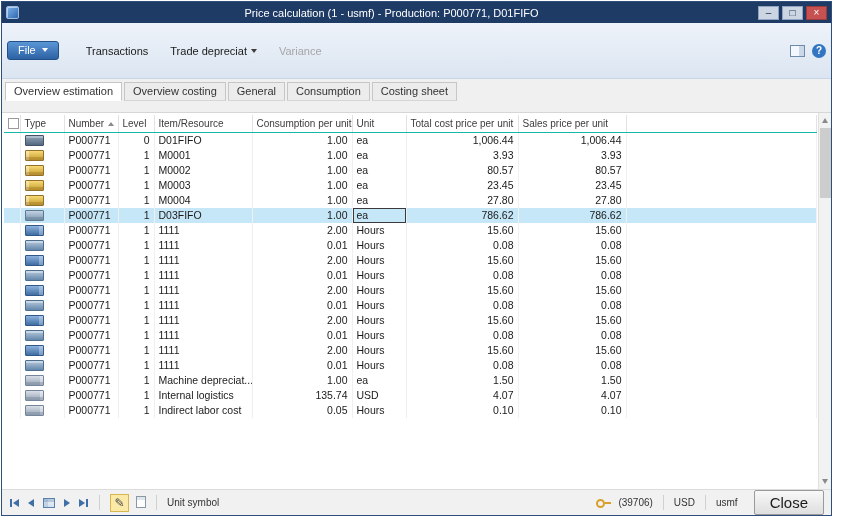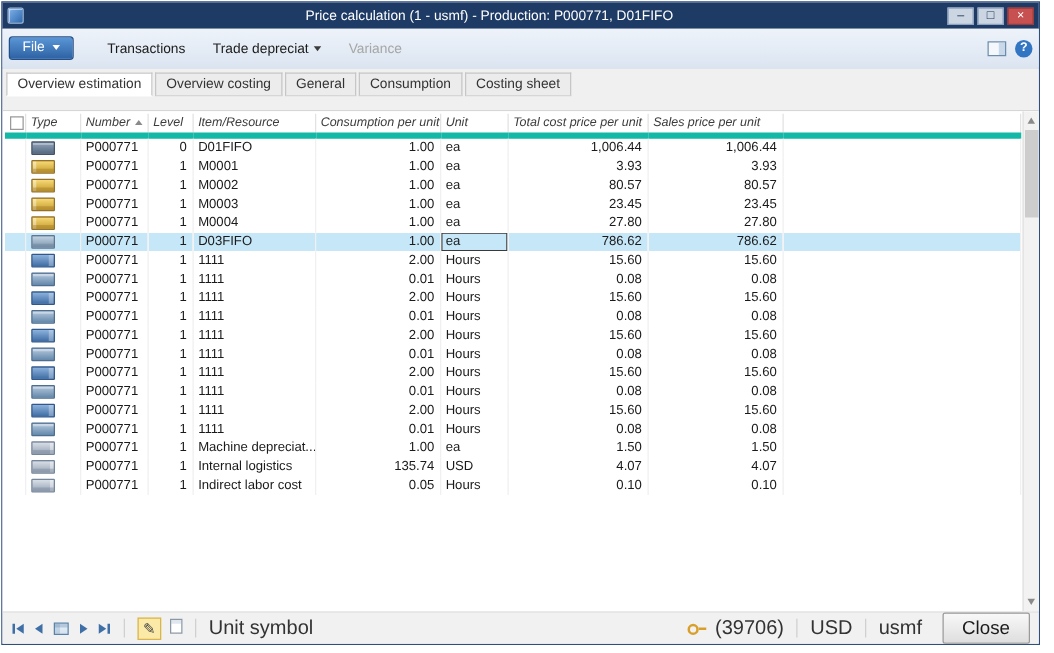--- a/index.html
+++ b/index.html
@@ -25,21 +25,21 @@
   .win-controls { display: flex; gap: 3px; }
   .wbtn {
     width: 21px; height: 14px; font-size: 10px; line-height: 12px; text-align: center;
     color: #17304f; background: #ccd6e3; border: 1px solid #8fa3c0; cursor: default;
   }
   .wbtn.close { background: #c75050; border-color: #9c3b3b; color: #fff; }
 
   
   .menubar {
     flex: 0 0 24px; background: linear-gradient(#eef3fa, #dbe5f1);
-    border-bottom: 1px solid #c9d6e6; display: flex; align-items: center; padding: 6px 5px;
+    border-bottom: 1px solid #c9d6e6; display: flex; align-items: center; padding: 18px 5px;
   }
   .file-btn {
     background: linear-gradient(#5a96d6, #2d62a3); border: 1px solid #24508a; border-radius: 3px;
     color: #fff; font-size: 11px; padding: 2px 10px 3px; display: flex; align-items: center; gap: 6px;
     margin-right: 16px; cursor: default;
   }
   .caret { width: 0; height: 0; border-left: 3px solid transparent; border-right: 3px solid transparent; border-top: 4px solid #fff; }
   .caret.dark { border-top-color: #3c3c3c; }
   .menu-item { font-size: 11px; color: #1a1a1a; margin: 0 11px; display: flex; align-items: center; gap: 4px; white-space: nowrap; }
   .menu-item.disabled { color: #a6a6a6; }
@@ -60,22 +60,22 @@
     background: #ececec; color: #333; margin-right: 2px; margin-bottom: -1px;
     border-bottom: 1px solid #d6d6d6; white-space: nowrap; cursor: default;
   }
   .tab.active { background: #fff; border-bottom: 1px solid #fff; }
 
   
   .grid-area { flex: 1; position: relative; background: #fff; overflow: hidden; padding: 2px 14px 0 2px; }
   table.grid { border-collapse: collapse; width: 100%; table-layout: fixed; }
   th {
     font-weight: normal; font-size: 10px; color: #3c3c3c; text-align: left;
-    padding: 2px 4px; border-right: 1px solid #e2e2e2; border-bottom: 5px solid #14b8a6;
-    height: 17px; white-space: nowrap; overflow: hidden; font-style: italic;
+    padding: 2px 4px; border-right: 1px solid #e2e2e2; border-bottom: 1px solid #14b8a6;
+    height: 17px; white-space: nowrap; overflow: hidden;
   }
   td {
     font-size: 10.5px; color: #1a1a1a; padding: 0 4px; height: 15px; line-height: 15px;
     border-right: 1px solid #f0f0f0; white-space: nowrap; overflow: hidden;
   }
   td.num { text-align: right; }
   tr.selected td { background: #c6e7f8; }
   tr.selected td.c-unit { box-shadow: inset 0 0 0 1px #3a3a3a; }
   .checkbox { display: inline-block; width: 11px; height: 11px; background: #fff; border: 1px solid #9a9a9a; vertical-align: middle; }
   .sort-asc { display: inline-block; margin-left: 4px; border-left: 3px solid transparent; border-right: 3px solid transparent; border-bottom: 4px solid #8a8a8a; vertical-align: middle; }
@@ -104,21 +104,21 @@
   }
   .sb-left, .sb-right { display: flex; align-items: center; gap: 7px; }
   .nav { display: flex; align-items: center; gap: 1px; padding: 2px 1px; cursor: default; }
   .tri-l { width: 0; height: 0; border-top: 4px solid transparent; border-bottom: 4px solid transparent; border-right: 6px solid #3e6fa6; }
   .tri-r { width: 0; height: 0; border-top: 4px solid transparent; border-bottom: 4px solid transparent; border-left: 6px solid #3e6fa6; }
   .bar { width: 2px; height: 8px; background: #3e6fa6; }
   .grid-ico { width: 12px; height: 10px; border: 1px solid #5b82ab; background: linear-gradient(#eaf1f8, #d3e2f0); box-shadow: inset 0 3px 0 rgba(91,130,171,.35), inset 4px 0 0 rgba(91,130,171,.2); }
   .sb-sep { width: 1px; height: 15px; background: #d0d0d0; margin: 0 3px; }
   .edit-toggle { width: 19px; height: 18px; background: #fbe9a8; border: 1px solid #d8b54e; text-align: center; line-height: 16px; font-size: 12px; color: #444; cursor: default; }
   .doc-ico { display: inline-block; width: 10px; height: 12px; background: #fff; border: 1px solid #8a97a5; box-shadow: inset 0 3px 0 #dfe6ee; }
-  .sb-text { font-size: 16px; color: #333; white-space: nowrap; }
+  .sb-text { font-size: 10px; color: #333; white-space: nowrap; }
   .key-ico { position: relative; width: 15px; height: 13px; display: inline-block; }
   .key-ico::before { content: ""; position: absolute; left: 0; top: 3px; width: 5px; height: 5px; border: 2px solid #d99f2b; border-radius: 50%; }
   .key-ico::after { content: ""; position: absolute; left: 9px; top: 6px; width: 6px; height: 2px; background: #d99f2b; box-shadow: 3px 2px 0 -1px #d99f2b; }
   .close-btn {
     font-family: "Liberation Sans", sans-serif; font-size: 15px; color: #1a1a1a;
     padding: 3px 15px; background: linear-gradient(#f8f8f8, #dedede); border: 1px solid #9a9a9a;
     border-radius: 2px; margin-left: 9px; cursor: default;
   }
 </style>
 </head>

